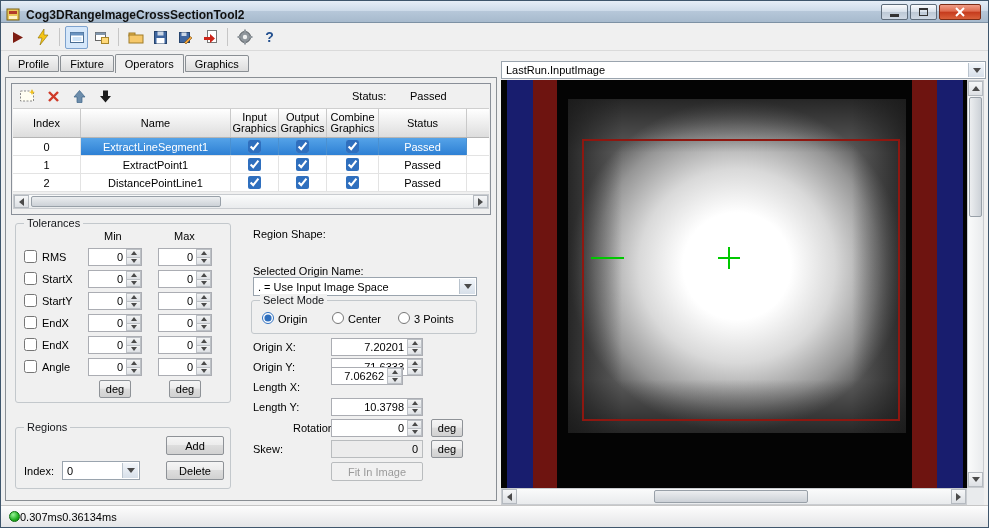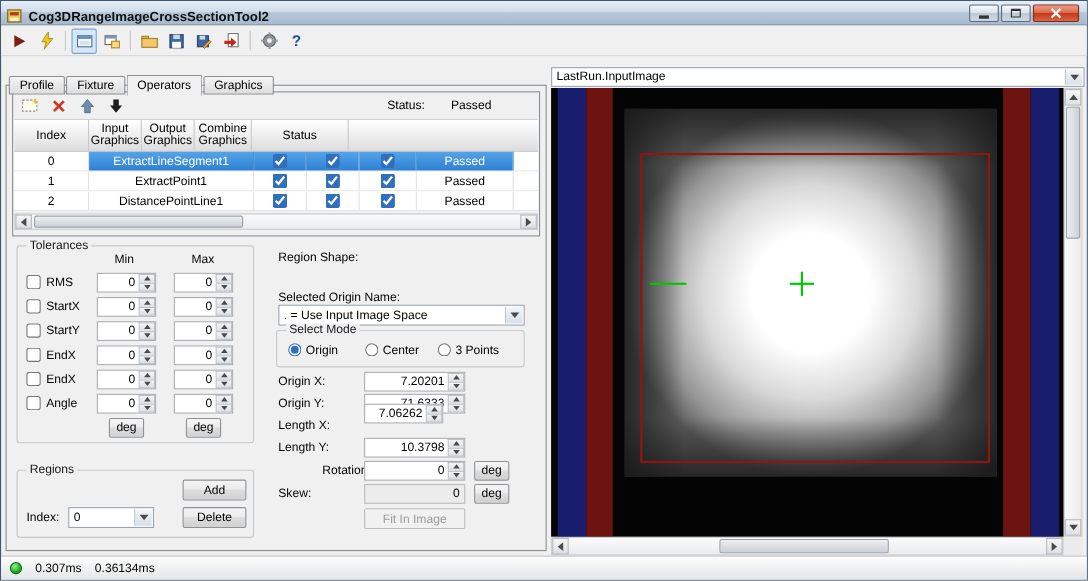--- a/index.html
+++ b/index.html
@@ -23,21 +23,21 @@
   
   .toolbar { position:absolute; left:0; top:23px; right:0; height:27px; background:#f0f0f0;
     border-bottom:1px solid #dadada; display:flex; align-items:center; padding-left:5px; gap:2px; z-index:5; }
   .tbtn { width:23px; height:23px; display:flex; align-items:center; justify-content:center;
     border:1px solid transparent; border-radius:2px; }
   .tbtn.pressed { background:#d5e7fa; border-color:#7da2ce; }
   .tsep { width:1px; height:18px; background:#c6c6c6; margin:0 3px; }
   .help-q { font-weight:bold; font-size:14px; color:#24508f; }
 
   
-  .tabs { position:absolute; left:7px; top:67px; height:19px; display:flex; z-index:6;justify-content:flex-end; }
+  .tabs { position:absolute; left:7px; top:53px; height:19px; display:flex; z-index:6;justify-content:flex-end; }
   .tab { height:17px; margin-top:1px; padding:2px 9px 0; border:1px solid #8a8f94; border-radius:2px 2px 0 0;
     background:linear-gradient(#f5f5f5,#dddddd); margin-right:1px; }
   .tab.active { height:19px; margin-top:0; padding-top:3px; background:#f0f0f0; border-bottom:none; }
   .tabpage { position:absolute; left:4px; top:76px; width:492px; height:424px; border:1px solid #8a8f94;
     background:#f0f0f0; z-index:1; }
 
   
   .op-panel { position:absolute; left:10px; top:82px; width:480px; height:132px; border:1px solid #898f98;
     background:#f0f0f0; z-index:2; }
   .mbtn { position:absolute; width:18px; height:18px; display:flex; align-items:center; justify-content:center; }
@@ -111,21 +111,21 @@
       linear-gradient(to right, rgba(25,25,25,0.8), rgba(25,25,25,0) 16%, rgba(25,25,25,0) 84%, rgba(25,25,25,0.8)),
       linear-gradient(to bottom, rgba(25,25,25,0.8), rgba(25,25,25,0) 16%, rgba(25,25,25,0) 84%, rgba(25,25,25,0.8)),
       radial-gradient(ellipse closest-side at 50% 50%, #ffffff 0%, #ffffff 32%, #d9d9d9 58%, #969696 84%, #5c5c5c 100%);
     }
   .region-rect { position:absolute; border:2px solid #8e1710; }
   .gmark { position:absolute; background:#00c800; }
 
   
   .statusbar { position:absolute; left:0; top:504px; right:0; height:22px;
     background:linear-gradient(#fdfdfd,#e4e5e7); border-top:1px solid #c6c6c6;
-    display:flex; align-items:center; padding-left:8px; gap:12px; }
+    display:flex; align-items:center; padding-left:8px; }
   .led { width:11px; height:11px; border-radius:50%; border:1px solid #0b6b0b;
     background:radial-gradient(circle at 35% 30%, #97f297, #22b022 60%, #0d7a0d); }
 </style>
 </head>
 <body>
 
 <div class="window">
 
   <div class="titlebar">
     <svg width="15" height="15">
@@ -249,20 +249,21 @@
       <svg width="15" height="15">
         <polygon points="7.5,13.5 13,7 10,7 10,1.5 5,1.5 5,7 2,7" fill="#1d1d1d"></polygon>
       </svg>
     </div>
     <span class="lbl" style="left:340px;top:6px;">Status:</span>
     <span class="lbl" style="left:398px;top:6px;">Passed</span>
 
     <div class="grid">
       <div class="grid-head">
         <div class="gh c-index">Index</div>
+        <div class="gh c-name">Name</div>
         <div class="gh c-in">
             <span style="display:block;width:44px;">Input Graphics</span>
           </div>
         <div class="gh c-out">
             <span style="display:block;width:44px;">Output Graphics</span>
           </div>
         <div class="gh c-comb">
             <span style="display:block;width:48px;">Combine Graphics</span>
           </div>
         <div class="gh c-status">Status</div>

